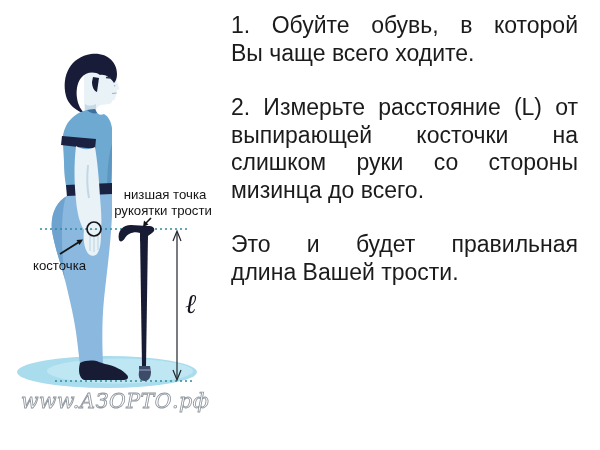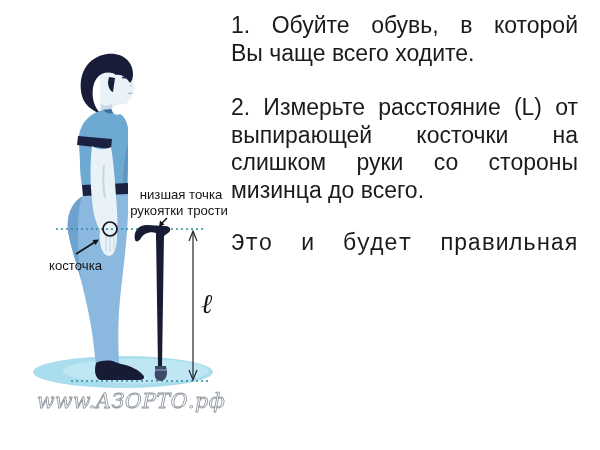--- a/index.html
+++ b/index.html
@@ -1,23 +1,23 @@
 <!DOCTYPE html>
 <html><head>
 <meta charset="utf-8">
 <style>
   html,body{margin:0;padding:0;background:#ffffff;}
   body{width:600px;height:450px;overflow:hidden;position:relative;
        font-family:"Liberation Sans",sans-serif;}
   .stage{position:absolute;left:0;top:0;width:600px;height:450px;background:#ffffff;}
-  .illustration{position:absolute;left:16px;top:0;width:230px;height:356px;}
+  .illustration{position:absolute;left:0;top:0;width:230px;height:356px;}
   .instructions{position:absolute;left:231px;top:12px;width:347px;
                 color:#1b1b1b;font-size:23px;line-height:27.5px;}
   .para{margin:0 0 27px 0;}
-  .para:last-child{margin-bottom:0;font-family:Liberation Mono, monospace;}
+  .para:last-child{margin-bottom:0;}
   .jl{text-align:justify;text-align-last:justify;}
   .jl.end{text-align-last:left;}
   .dots{stroke:#2f8c99;stroke-width:1.5;stroke-dasharray:2 3;fill:none;}
   .lbl{font:13.2px "Liberation Sans",sans-serif;fill:#141414;}
   .lsym{font:italic 27px "DejaVu Serif",serif;fill:#15151f;}
   .wm{font:italic 20.5px "DejaVu Serif",serif;fill:#ffffff;
       stroke:#8f969d;stroke-width:0.85;letter-spacing:0.5px;}
 </style>
 </head>
 <body>
@@ -115,16 +115,17 @@
       <div class="jl end">Вы чаще всего ходите.</div>
     </div>
     <div class="para">
       <div class="jl">2. Измерьте расстояние (L) от</div>
       <div class="jl">выпирающей косточки на</div>
       <div class="jl">слишком руки со стороны</div>
       <div class="jl end">мизинца до всего.</div>
     </div>
     <div class="para">
       <div class="jl">Это и будет правильная</div>
+      <div class="jl end">длина Вашей трости.</div>
     </div>
   </div>
 
 </div>
 
 </body></html>

